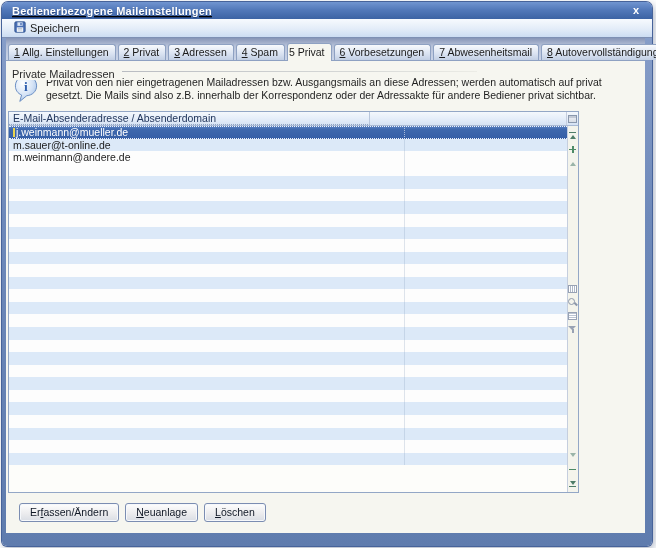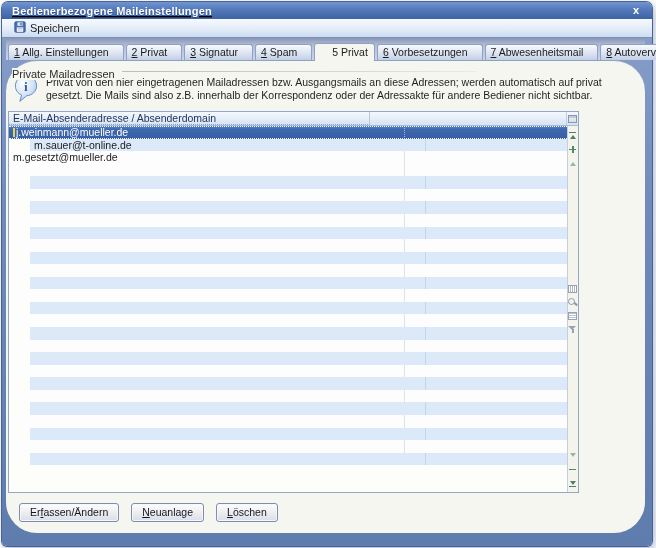--- a/index.html
+++ b/index.html
@@ -21,30 +21,30 @@
   
   .toolbar { height:19px; flex:0 0 19px; padding:0 6px; display:flex; align-items:center;
              background:linear-gradient(180deg,#f7fafe 0%,#e3ecf8 55%,#ccdcf2 100%);
              border-bottom:1px solid #7e90b4; }
   .toolbtn { display:inline-flex; align-items:center; gap:4px; padding:10px 5px;
              font-size:11px; color:#1c1c1c; border:1px solid transparent; border-radius:2px; }
   
   .body { flex:1; margin:0 7px 13px 4px; display:flex; flex-direction:column; min-height:0; }
   .tabstrip { flex:0 0 22px; background:linear-gradient(180deg,#8795b6 0%,#b5c0d8 35%,#cbd5e8 100%);
               display:flex; align-items:flex-end; padding:0 2px; }
-  .tab { white-space:pre; font-size:10.5px; color:#1a1a1a; padding:1px 14px 2px 5px; margin-right:2px;
+  .tab { white-space:pre; font-size:10.5px; color:#1a1a1a; padding:1px 6px 2px 5px; margin-right:2px;
          border:1px solid #8ea1c2; border-bottom:none; border-radius:3px 3px 0 0;
          background:linear-gradient(180deg,#f8fafd 0%,#d9e2f1 60%,#c2cfe4 100%);
          position:relative; cursor:default; }
   .tab .accel { text-decoration:underline; }
-  .tab.active { background:#f6f6f0; padding:2px 6px 3px 17px; margin-bottom:-1px; z-index:2;
+  .tab.active { background:#f6f6f0; padding:2px 6px 3px 1px; margin-bottom:-1px; z-index:2;
                 border-color:#8ea1c2; }
   .tab.active .accel { text-decoration:none; }
   
-  .content { flex:1; background:#f6f6f0; border-top:1px solid #8ea1c2; position:relative;border-radius:31px; }
+  .content { flex:1; background:#f6f6f0; border-top:1px solid #8ea1c2; position:relative; }
   .gbrow { position:absolute; left:6px; top:3px; right:10px; height:12px; }
   .gbrow .gbtitle { font-size:11px; color:#2b2b2b; background:#f6f6f0; padding-right:4px;
                     position:relative; z-index:1; }
   .gbrow .gbline { position:absolute; left:110px; right:158px; top:7px; height:1px;
                    background:linear-gradient(90deg,#b9bcc2 0%,#d8dad8 70%,#ecece6 100%); }
   .infobox { position:absolute; left:8px; top:12px; display:flex; gap:8px; align-items:flex-start; }
   .info-icon { flex:0 0 24px; margin-top:2px; }
   .info-text { font-size:10.5px; color:#1f1f1f; line-height:13px; padding-top:3px; }
   
   .grid { position:absolute; left:2px; top:50px; width:571px; height:382px;
@@ -53,21 +53,21 @@
   .grid-header { flex:0 0 13px; display:flex; border-bottom:1px solid #a9bad4;
                  background:linear-gradient(180deg,#f4f8fd 0%,#e4edf9 55%,#d5e2f3 100%); }
   .hcell { font-size:10.5px; color:#22365c; padding:0 4px; line-height:12px; overflow:hidden; }
   .hcell.c1 { width:396px; border-right:1px solid #b9c7dd; border-bottom:1px dotted #8fa3c4; }
   .hcell.c2 { width:215px; }
   .hcorner { width:13px; display:flex; align-items:center; justify-content:center;
              border-left:1px solid #c5cede; }
   .grid-main { flex:1; display:flex; min-height:0; }
   .grid-body { width:612px; display:flex; flex-direction:column; }
   .row { height:12.57px; flex:0 0 12.57px; display:flex; background:#fdfdfd; cursor:default;justify-content:space-between; }
-  .row.alt { background:#dce9f8;margin-left:21px; }
+  .row.alt { background:#dce9f8; }
   .cell { font-size:10.5px; line-height:12px; color:#1c1c1c; padding:0 4px; overflow:hidden;
           white-space:nowrap; display:flex; align-items:center; }
   .cell.c1 { width:396px; border-right:1px solid rgba(140,160,190,.28); }
   .cell.c2 { flex:1; }
   .row.sel { position:relative; color:#ffffff;
              background:linear-gradient(180deg,#5c83c3 0%,#3e68ad 25%,#355ea6 100%); }
   .row.sel .cell { color:#ffffff; border-right-color:rgba(255,255,255,.55); }
   .row.sel .cell.c1 { border-right-style:dotted; }
   .row.sel::after { content:""; position:absolute; inset:0; pointer-events:none;
                     border-top:1px dotted #eef2f9; border-bottom:1px dotted #eef2f9; }
@@ -99,21 +99,21 @@
   .list-icon { width:9px; height:8px; border:1px solid #98a2b4;
         background:repeating-linear-gradient(0deg,#ffffff 0 1px,#bcc5d3 1px 2px); }
   .filter-icon::before { content:""; position:absolute; left:0; top:1px;
         border-left:4.5px solid transparent; border-right:4.5px solid transparent;
         border-top:4px solid #98a2b4; }
   .filter-icon::after { content:""; position:absolute; left:4px; top:4px; width:1.6px; height:4px; background:#98a2b4; }
   .grid-corner-icon { width:9px; height:8px; border:1px solid #8a98ad;
         background:linear-gradient(180deg,#eef1f6 0%,#d9dee6 100%);
         box-shadow:inset 0 2px 0 #c3cad6; }
   
-  .btnrow { position:absolute; left:13px; top:442px; display:flex; gap:12px; }
+  .btnrow { position:absolute; left:13px; top:442px; display:flex; gap:6px; }
   .xpbtn { font-family:inherit; font-size:10.5px; color:#101826; padding:2px 10px 3px 10px;
            border:1px solid #7b8db2; border-radius:3px;
            background:linear-gradient(180deg,#fefefe 0%,#ececee 55%,#d9dde4 100%);
            box-shadow:inset 0 0 0 1px #f6f8fb; cursor:default; white-space:pre; }
 </style>
 </head>
 <body>
 
 <div class="window">
   <div class="titlebar">
@@ -134,21 +134,21 @@
         </svg>
       </span>
       <span>Speichern</span>
     </span>
   </div>
 
   <div class="body">
     <div class="tabstrip" id="tabstrip">
         <div class="tab"><span class="accel">1</span><span> Allg. Einstellungen</span></div>
         <div class="tab"><span class="accel">2</span><span> Privat</span></div>
-        <div class="tab"><span class="accel">3</span><span> Signatur</span></div>
+        <div class="tab"><span class="accel">3</span><span> Adressen</span></div>
         <div class="tab"><span class="accel">4</span><span> Spam</span></div>
         <div class="tab active"><span class="accel">5</span><span> Privat</span></div>
         <div class="tab"><span class="accel">6</span><span> Vorbesetzungen</span></div>
         <div class="tab"><span class="accel">7</span><span> Abwesenheitsmail</span></div>
         <div class="tab"><span class="accel">8</span><span> Autovervollständigung</span></div>
       </div>
 
     <div class="content">
       <div class="gbrow">
         <span class="gbtitle">Private Mailadressen</span>
@@ -164,21 +164,21 @@
                 <stop offset="55%" stop-color="#d6e4f6"></stop>
                 <stop offset="100%" stop-color="#9dbde6"></stop>
               </radialGradient>
             </defs>
             <path d="M12 1 C18.2 1 22.6 5.4 22.6 10.9 C22.6 16.3 18.3 20.3 12.8 20.7 L5.8 26.4 L7.6 20 C3.6 18.4 1.4 14.9 1.4 10.9 C1.4 5.4 5.8 1 12 1 Z" fill="url(#ibg)" stroke="#6b8fc4" stroke-width="1"></path>
             <text x="12" y="16.3" font-family="Liberation Serif, DejaVu Serif, serif" font-size="13.5" font-weight="bold" fill="#2f5fae" text-anchor="middle">i</text>
           </svg>
         </span>
         <div class="info-text">
           <div>Privat von den hier eingetragenen Mailadressen bzw. Ausgangsmails an diese Adressen; werden automatisch auf privat</div>
-          <div>gesetzt. Die Mails sind also z.B. innerhalb der Korrespondenz oder der Adressakte für andere Bediener nicht sichtbar.</div>
+          <div>gesetzt. Die Mails sind also z.B. innerhalb der Korrespondenz oder der Adressakte für andere Bediener privat sichtbar.</div>
         </div>
       </div>
 
       <div class="grid">
         <div class="grid-header">
           <div class="hcell c1">E-Mail-Absenderadresse / Absenderdomain</div>
           <div class="hcell c2"></div>
           <div class="hcorner">
             <span class="grid-corner-icon"></span>
           </div>
@@ -193,21 +193,21 @@
                 <div class="cell c2"></div>
               </div>
               <div class="row alt">
                 <div class="cell c1">
                   <span>m.sauer@t-online.de</span>
                 </div>
                 <div class="cell c2"></div>
               </div>
               <div class="row">
                 <div class="cell c1">
-                  <span>m.gesetzt@mueller.de</span>
+                  <span>m.weinmann@andere.de</span>
                 </div>
                 <div class="cell c2"></div>
               </div>
               <div class="row">
                 <div class="cell c1">
                   <span></span>
                 </div>
                 <div class="cell c2"></div>
               </div>
               <div class="row alt">

